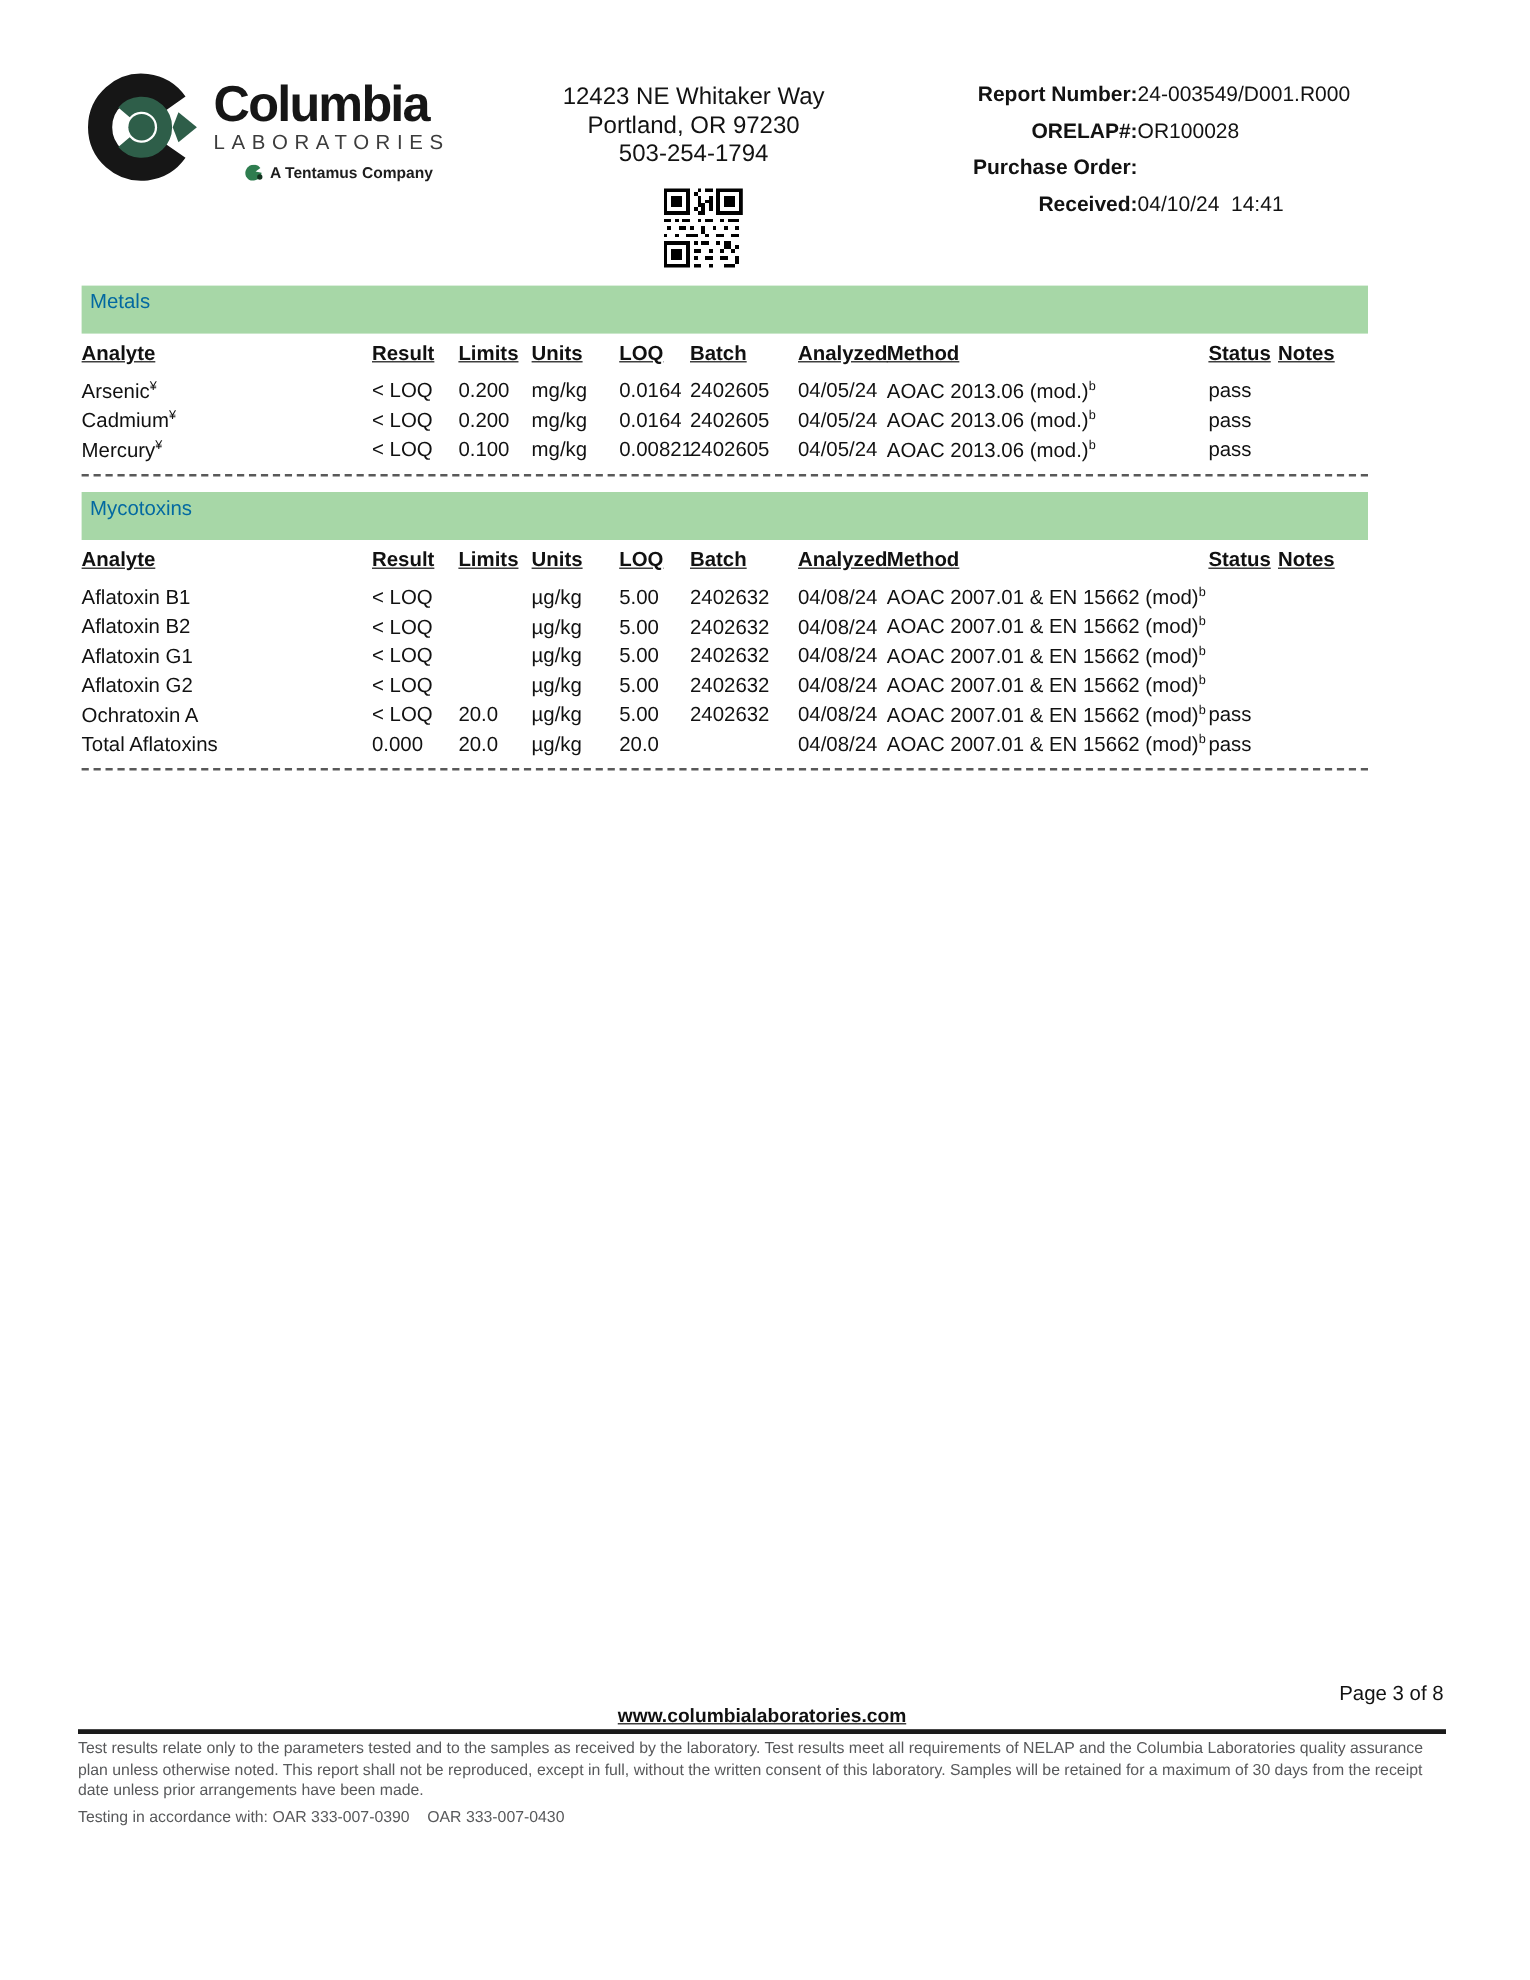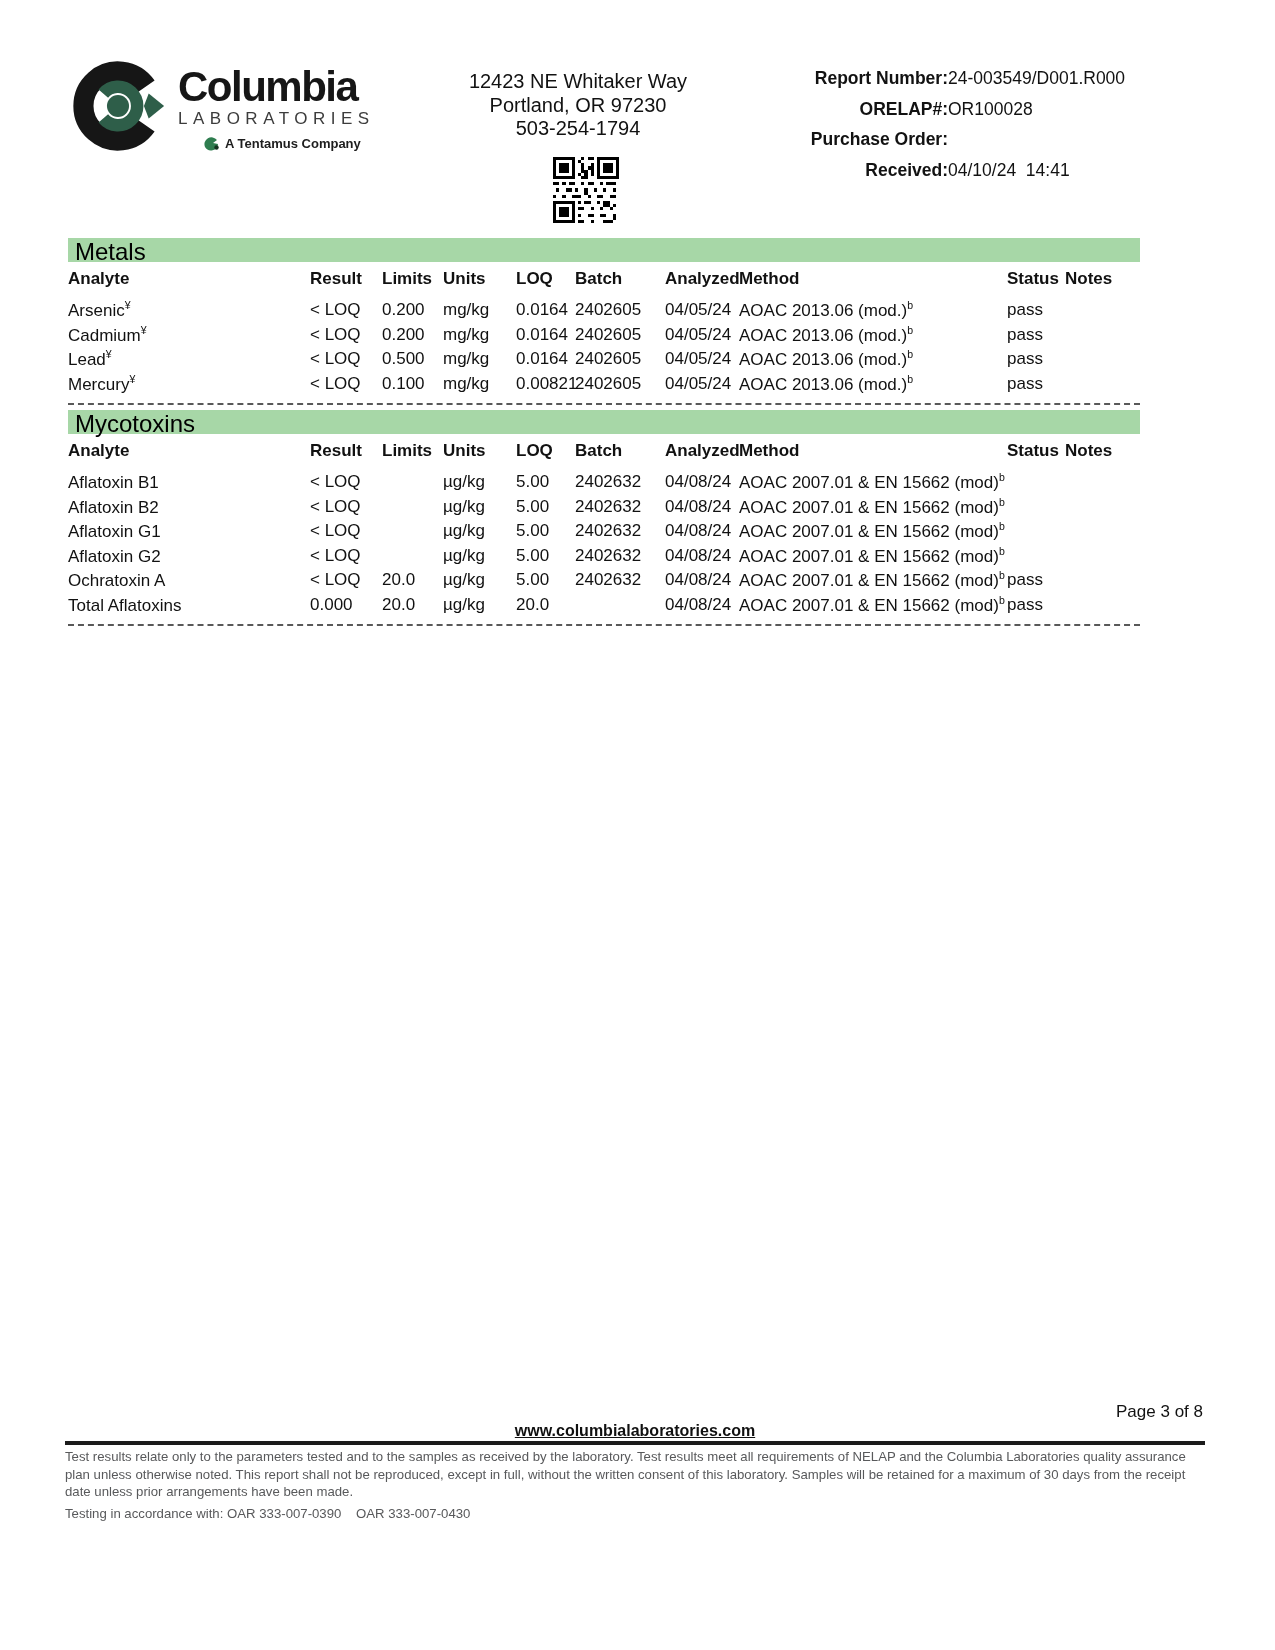--- a/index.html
+++ b/index.html
@@ -22,23 +22,23 @@
 
   .info { position:absolute; left:785px; top:68px; width:370px;text-align:right; }
   .info-row { display:flex; min-height:30.5px; align-items:flex-start; }
   .info-label { width:163px; font-weight:bold; font-size:17.5px; color:#121212; }
   .info-value { font-size:17.5px; white-space:pre; color:#121212; }
 
   
   .tbl { position:absolute; left:68px; width:1072px; }
   #metals-section { top:238px; }
   #myco-section { top:410px; }
-  .band { background:var(--section_band, #a7d7a7); height:24px; line-height:28px; font-size:24px; padding-left:7px; color:#000000; }
+  .band { background:var(--section_band, #a7d7a7); height:40px; line-height:28px; font-size:17px; padding-left:7px; color:#0369a1; }
   table { border-collapse:collapse; table-layout:fixed; width:1072px; }
-  th { text-align:left; font-size:17px; font-weight:bold; padding:7px 0 9px 0; white-space:nowrap; }
+  th { text-align:left; font-size:17px; font-weight:bold; padding:7px 0 9px 0; white-space:nowrap;text-decoration:underline; }
   td { font-size:17px; height:24.5px; padding:0; white-space:nowrap; overflow:visible; vertical-align:middle; }
   .sup { font-size:62%; vertical-align:super; }
   .dash { border-top:2px dashed #595959; margin-top:7px; width:1072px; }
 
   
   .footer { position:absolute; left:65px; top:1396px; width:1140px; }
   .page-label { position:absolute; right:2px; top:6px; font-size:17px; color:#121212; }
   .site { text-align:center; font-weight:bold; font-size:16px; text-decoration:underline; padding-top:26px; color:#101010; cursor:pointer; }
   .rule { border-top:4px solid #1b1b1b; margin-top:1px; }
   .disclaimer { color:#58595b; font-size:13.2px; line-height:17.6px; margin-top:3px; }
@@ -222,32 +222,20 @@
             <td>0.200</td>
             <td>mg/kg</td>
             <td>0.0164</td>
             <td>2402605</td>
             <td>04/05/24</td>
             <td><span>AOAC 2013.06 (mod.)</span><span class="sup">b</span></td>
             <td>pass</td>
             <td></td>
           </tr>
 
-          <tr>
-            <td><span>Lead</span><span class="sup">¥</span></td>
-            <td>&lt; LOQ</td>
-            <td>0.500</td>
-            <td>mg/kg</td>
-            <td>0.0164</td>
-            <td>2402605</td>
-            <td>04/05/24</td>
-            <td><span>AOAC 2013.06 (mod.)</span><span class="sup">b</span></td>
-            <td>pass</td>
-            <td></td>
-          </tr>
 
           <tr>
             <td><span>Mercury</span><span class="sup">¥</span></td>
             <td>&lt; LOQ</td>
             <td>0.100</td>
             <td>mg/kg</td>
             <td>0.00821</td>
             <td>2402605</td>
             <td>04/05/24</td>
             <td><span>AOAC 2013.06 (mod.)</span><span class="sup">b</span></td>

